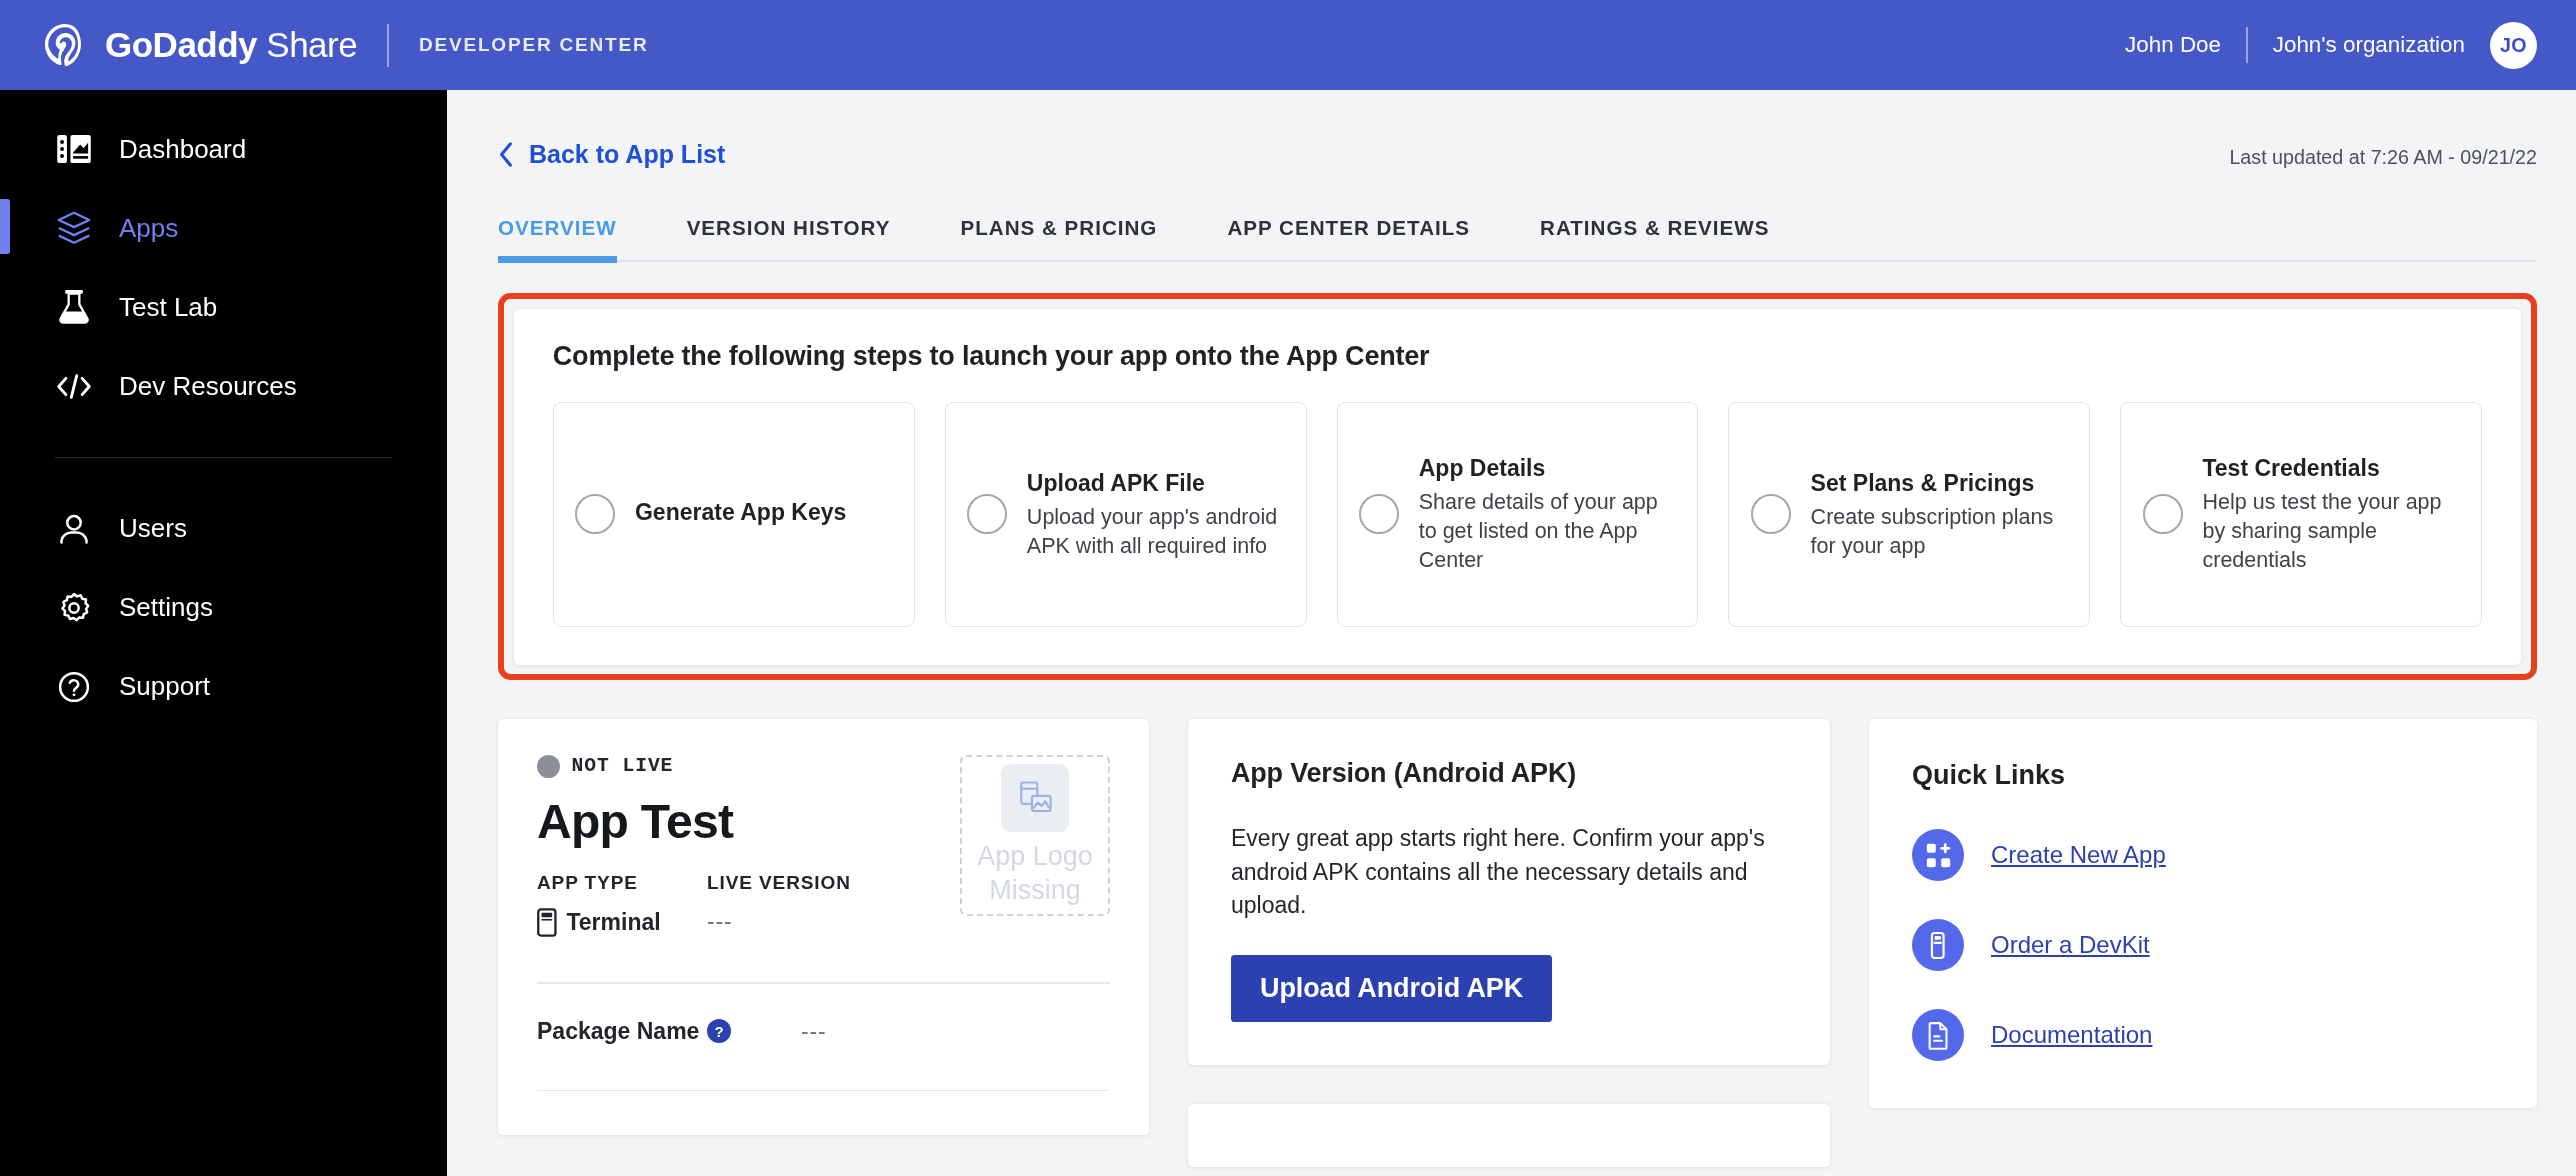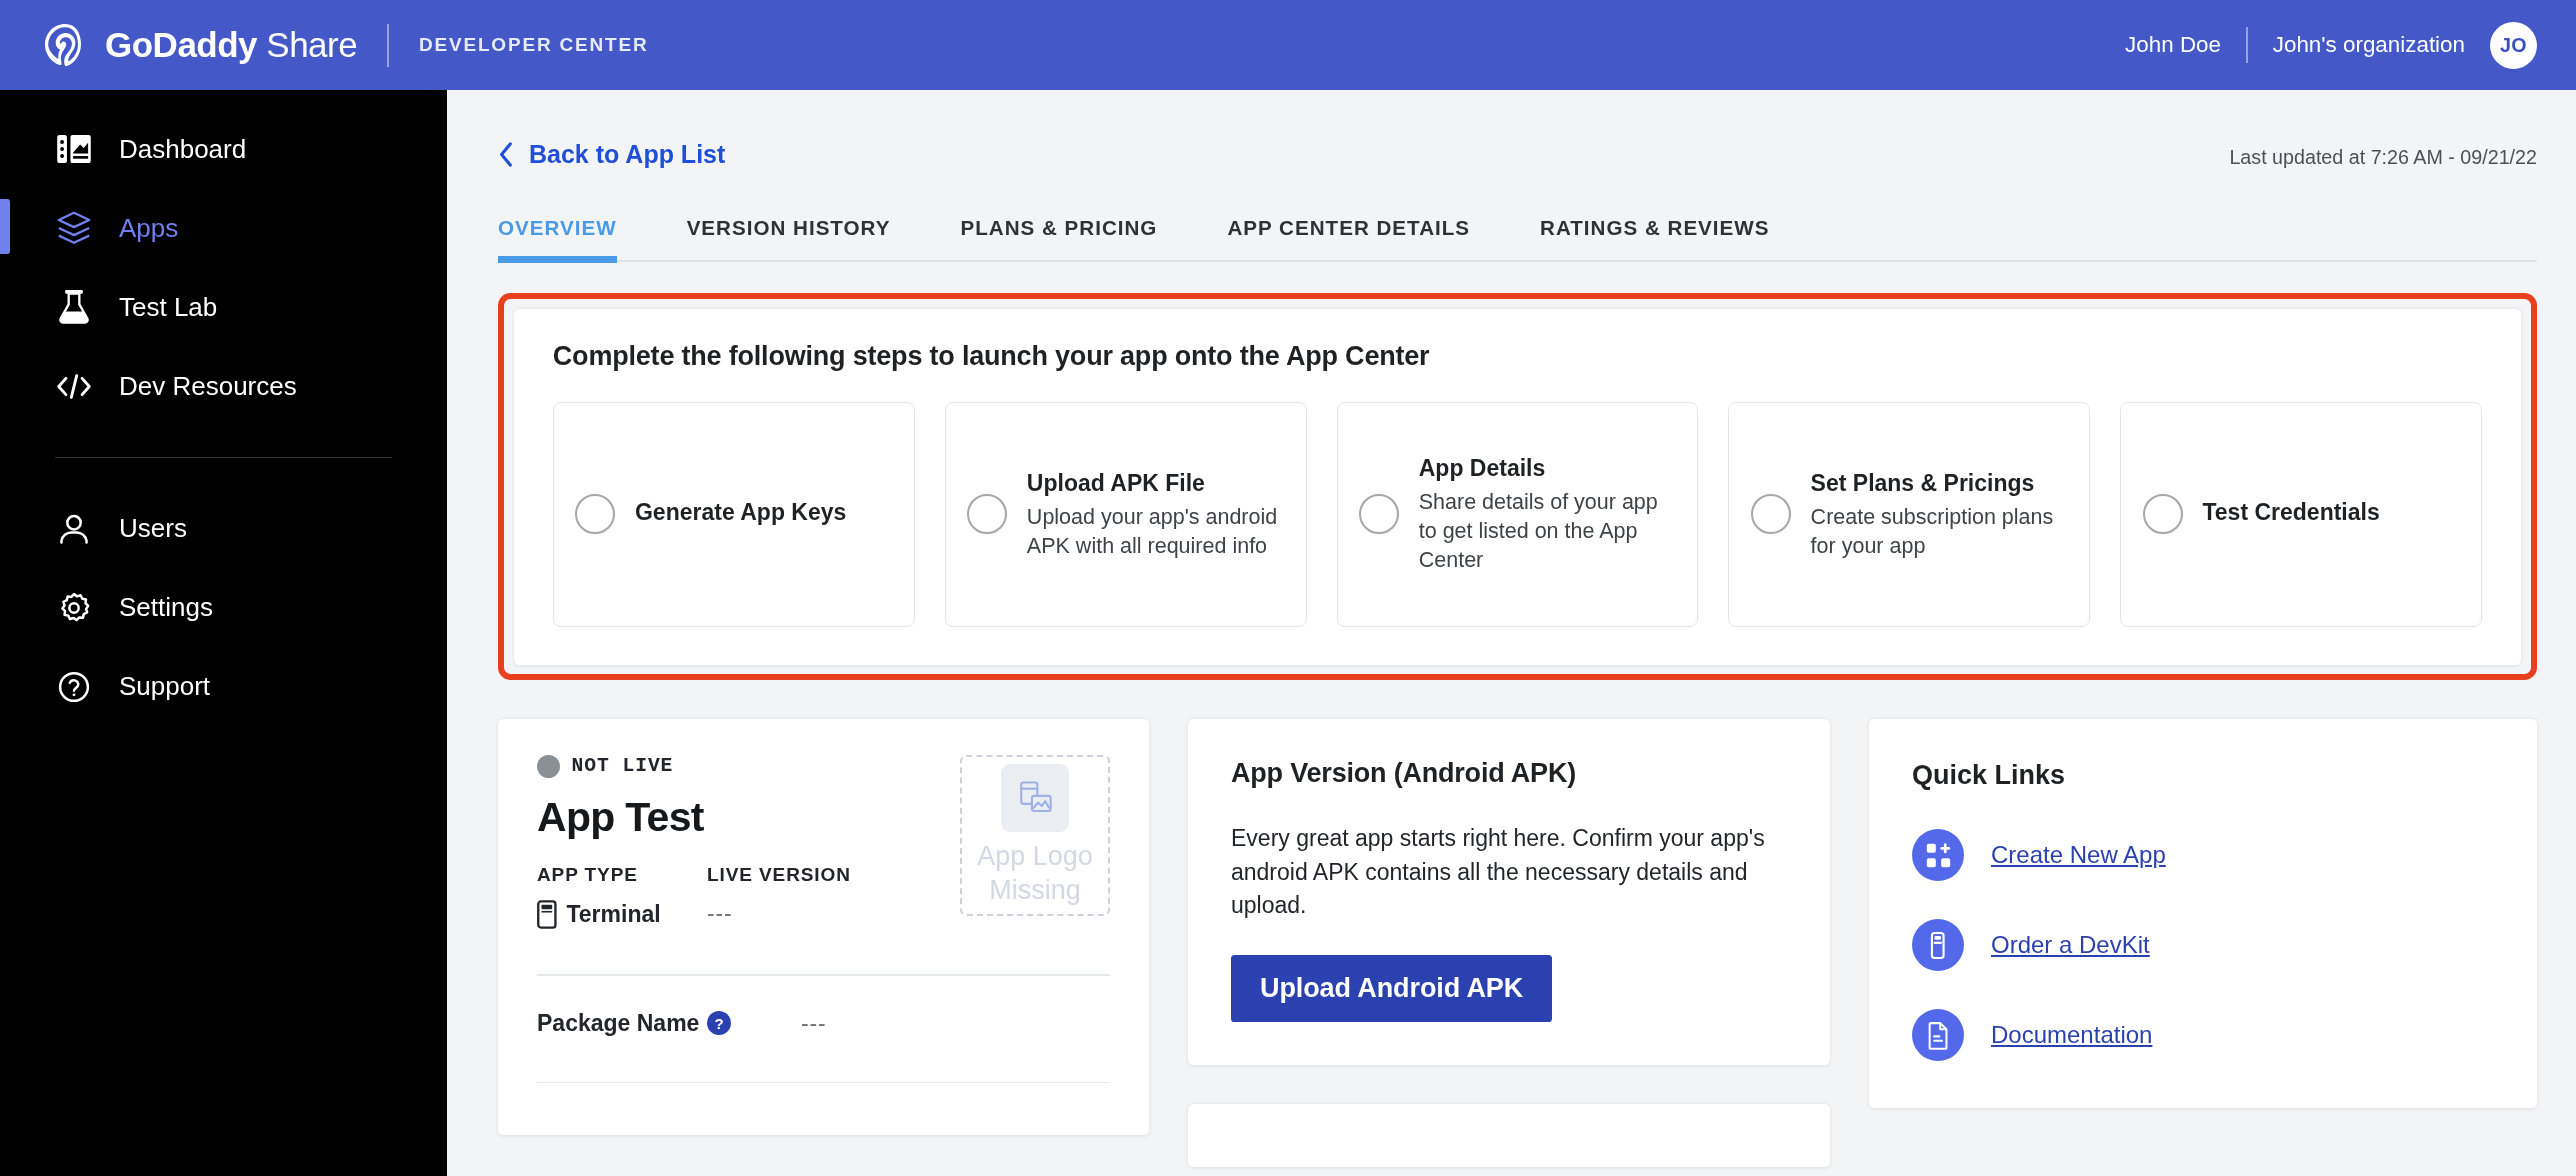--- a/index.html
+++ b/index.html
@@ -158,21 +158,21 @@
   
   .appinfo { padding: 36px 39px 0 39px; height: 416px; overflow: hidden; }
   .appinfo-top { display: flex; gap: 21.5px; }
   .appinfo-left { flex: 1 1 auto; min-width: 0; }
   .status-row { display: flex; align-items: flex-start; gap: 11.6px; margin-bottom: 16px; font-family: Liberation Mono, monospace; }
   .status-dot { width: 23px; height: 23px; border-radius: 50%; background: #8b9096; }
   .status-text {
     font-size: 19.7px; font-weight: 700; letter-spacing: 0.9px; color: #22262a;
   }
   .app-title {
-    font-size: 41px; font-weight: 700; color: #16191c;
+    font-size: 48px; font-weight: 700; color: #16191c;
     letter-spacing: -0.7px; margin-bottom: 23px;
   }
   .meta-row { display: flex; }
   .meta-col-1 { width: 170px; flex: 0 0 170px; }
   .meta-col-2 { flex: 1 1 auto; }
   .meta-label {
     font-size: 19px; font-weight: 700; letter-spacing: 0.9px;
     color: #22262a; margin-bottom: 13.4px;
   }
   .meta-value {
@@ -395,20 +395,21 @@
             <div class="txt">
               <div class="h">Set Plans &amp; Pricings</div>
               <div class="d">Create subscription plans for your app</div>
             </div>
           </div>
 
           <div class="step">
             <div class="radio"></div>
             <div class="txt">
               <div class="h">Test Credentials</div>
+              <div class="d">Help us test the your app by sharing sample credentials</div>
             </div>
           </div>
 
         </div>
       </div>
     </div>
 
     <div class="cols">
 
       <div class="col-left">

